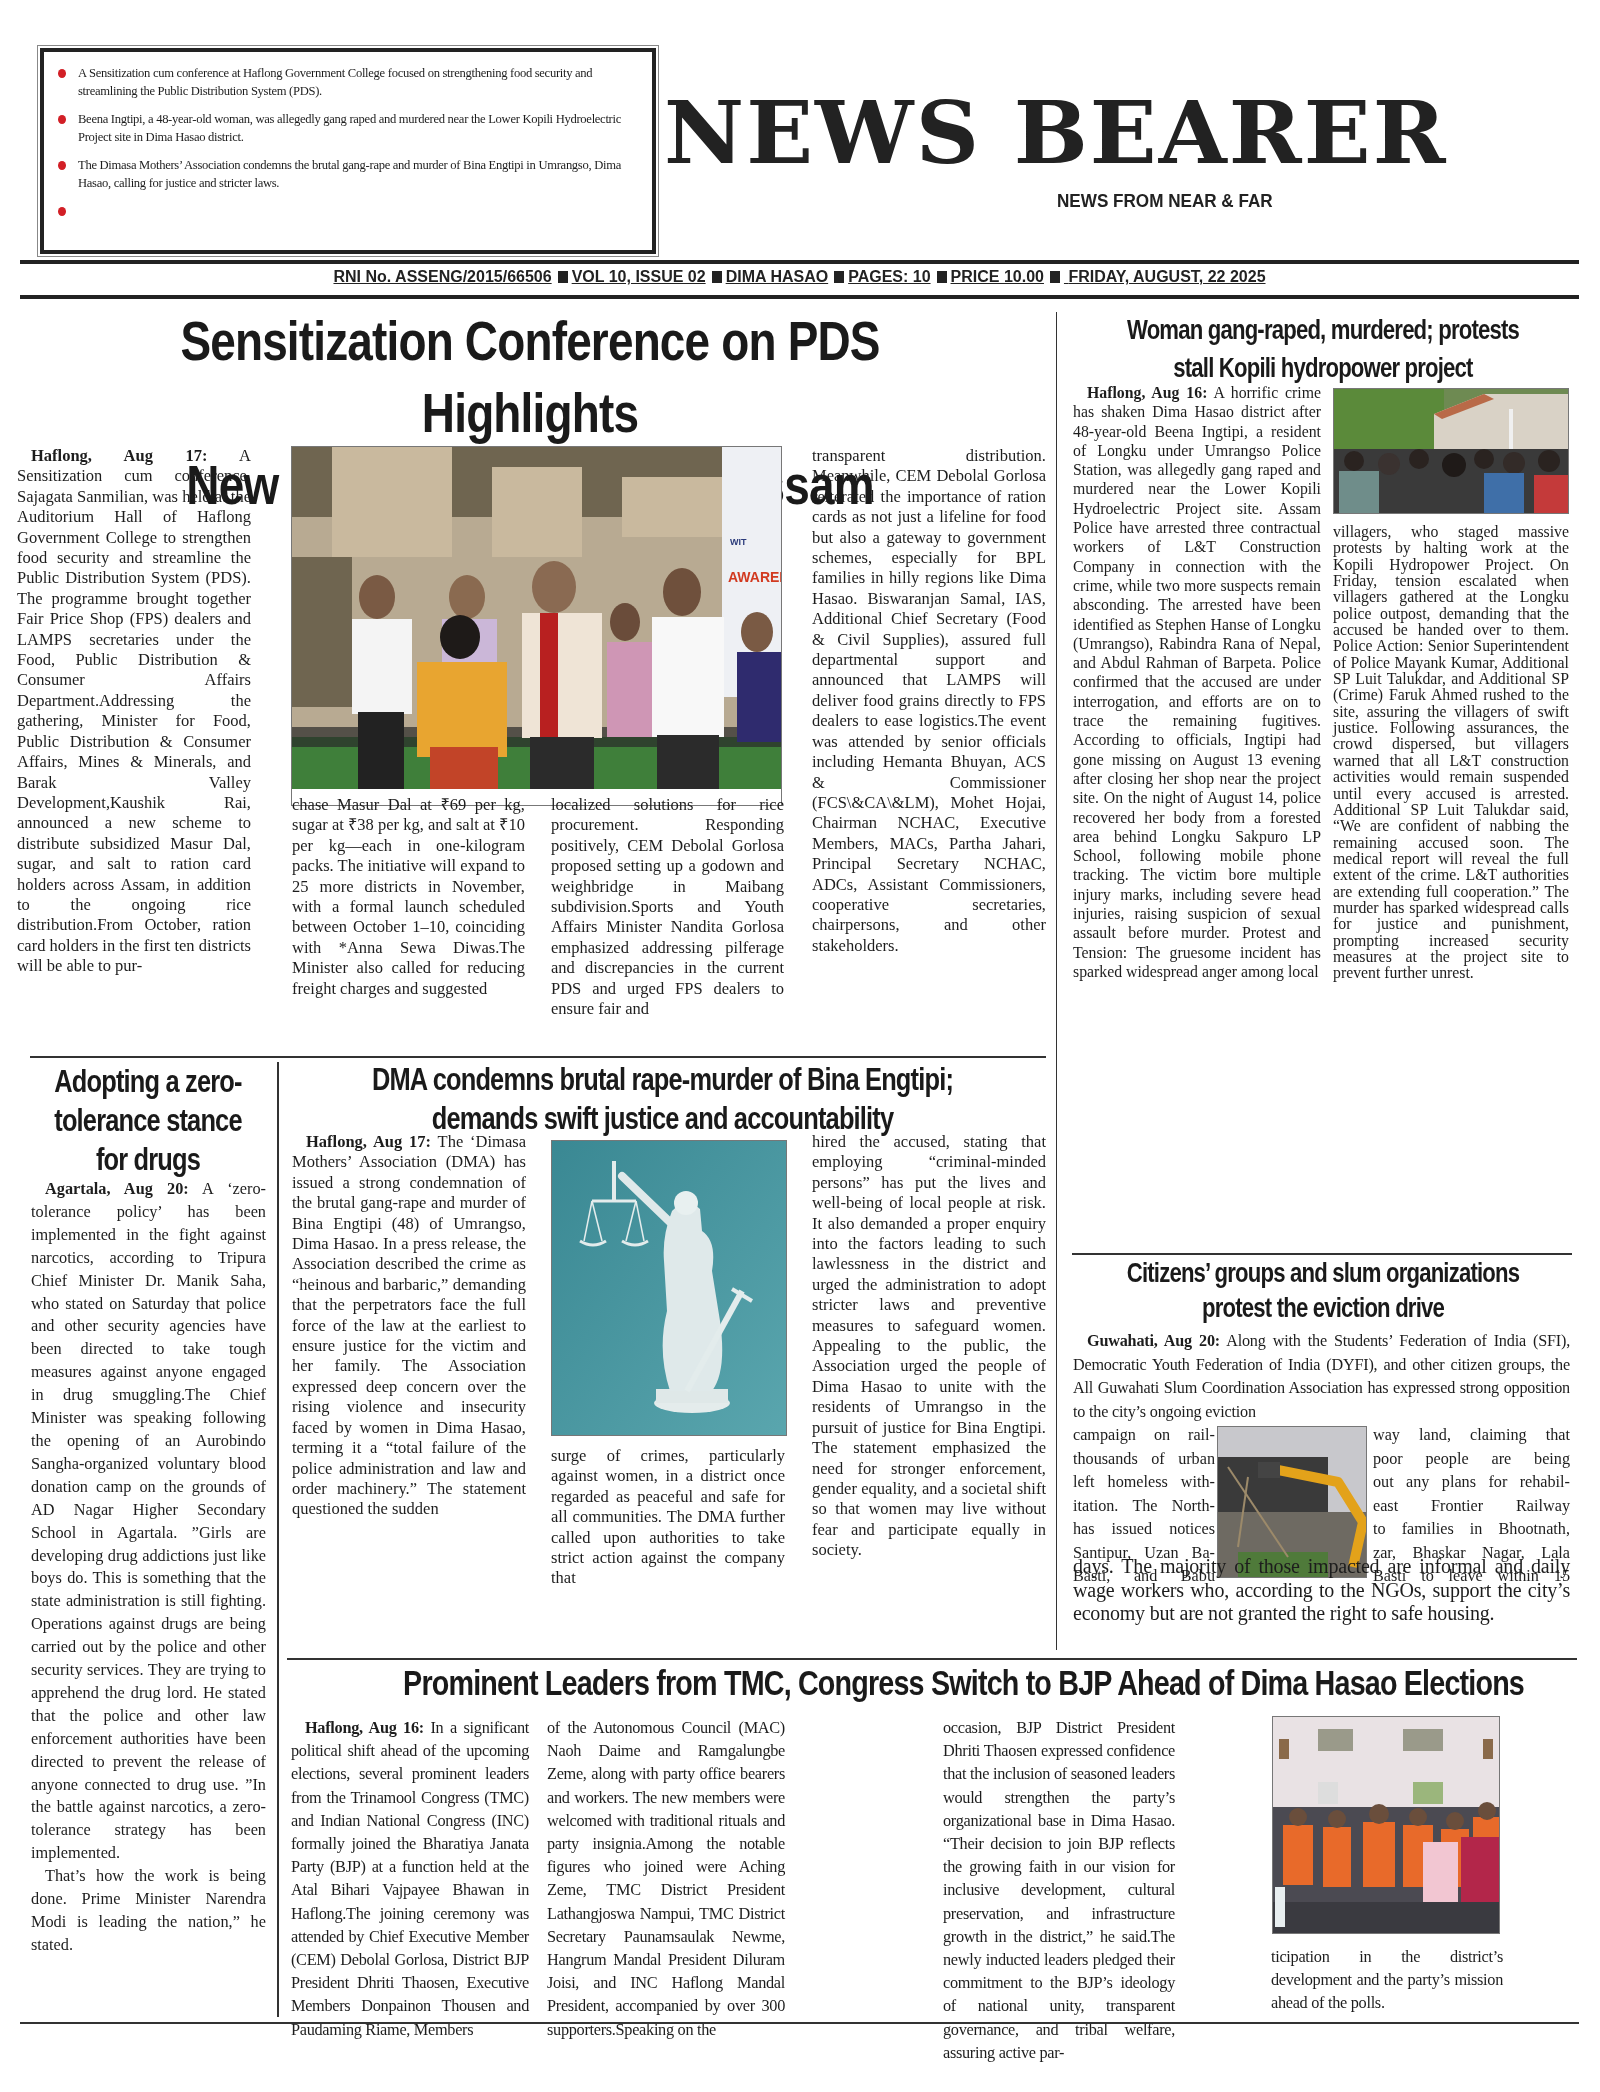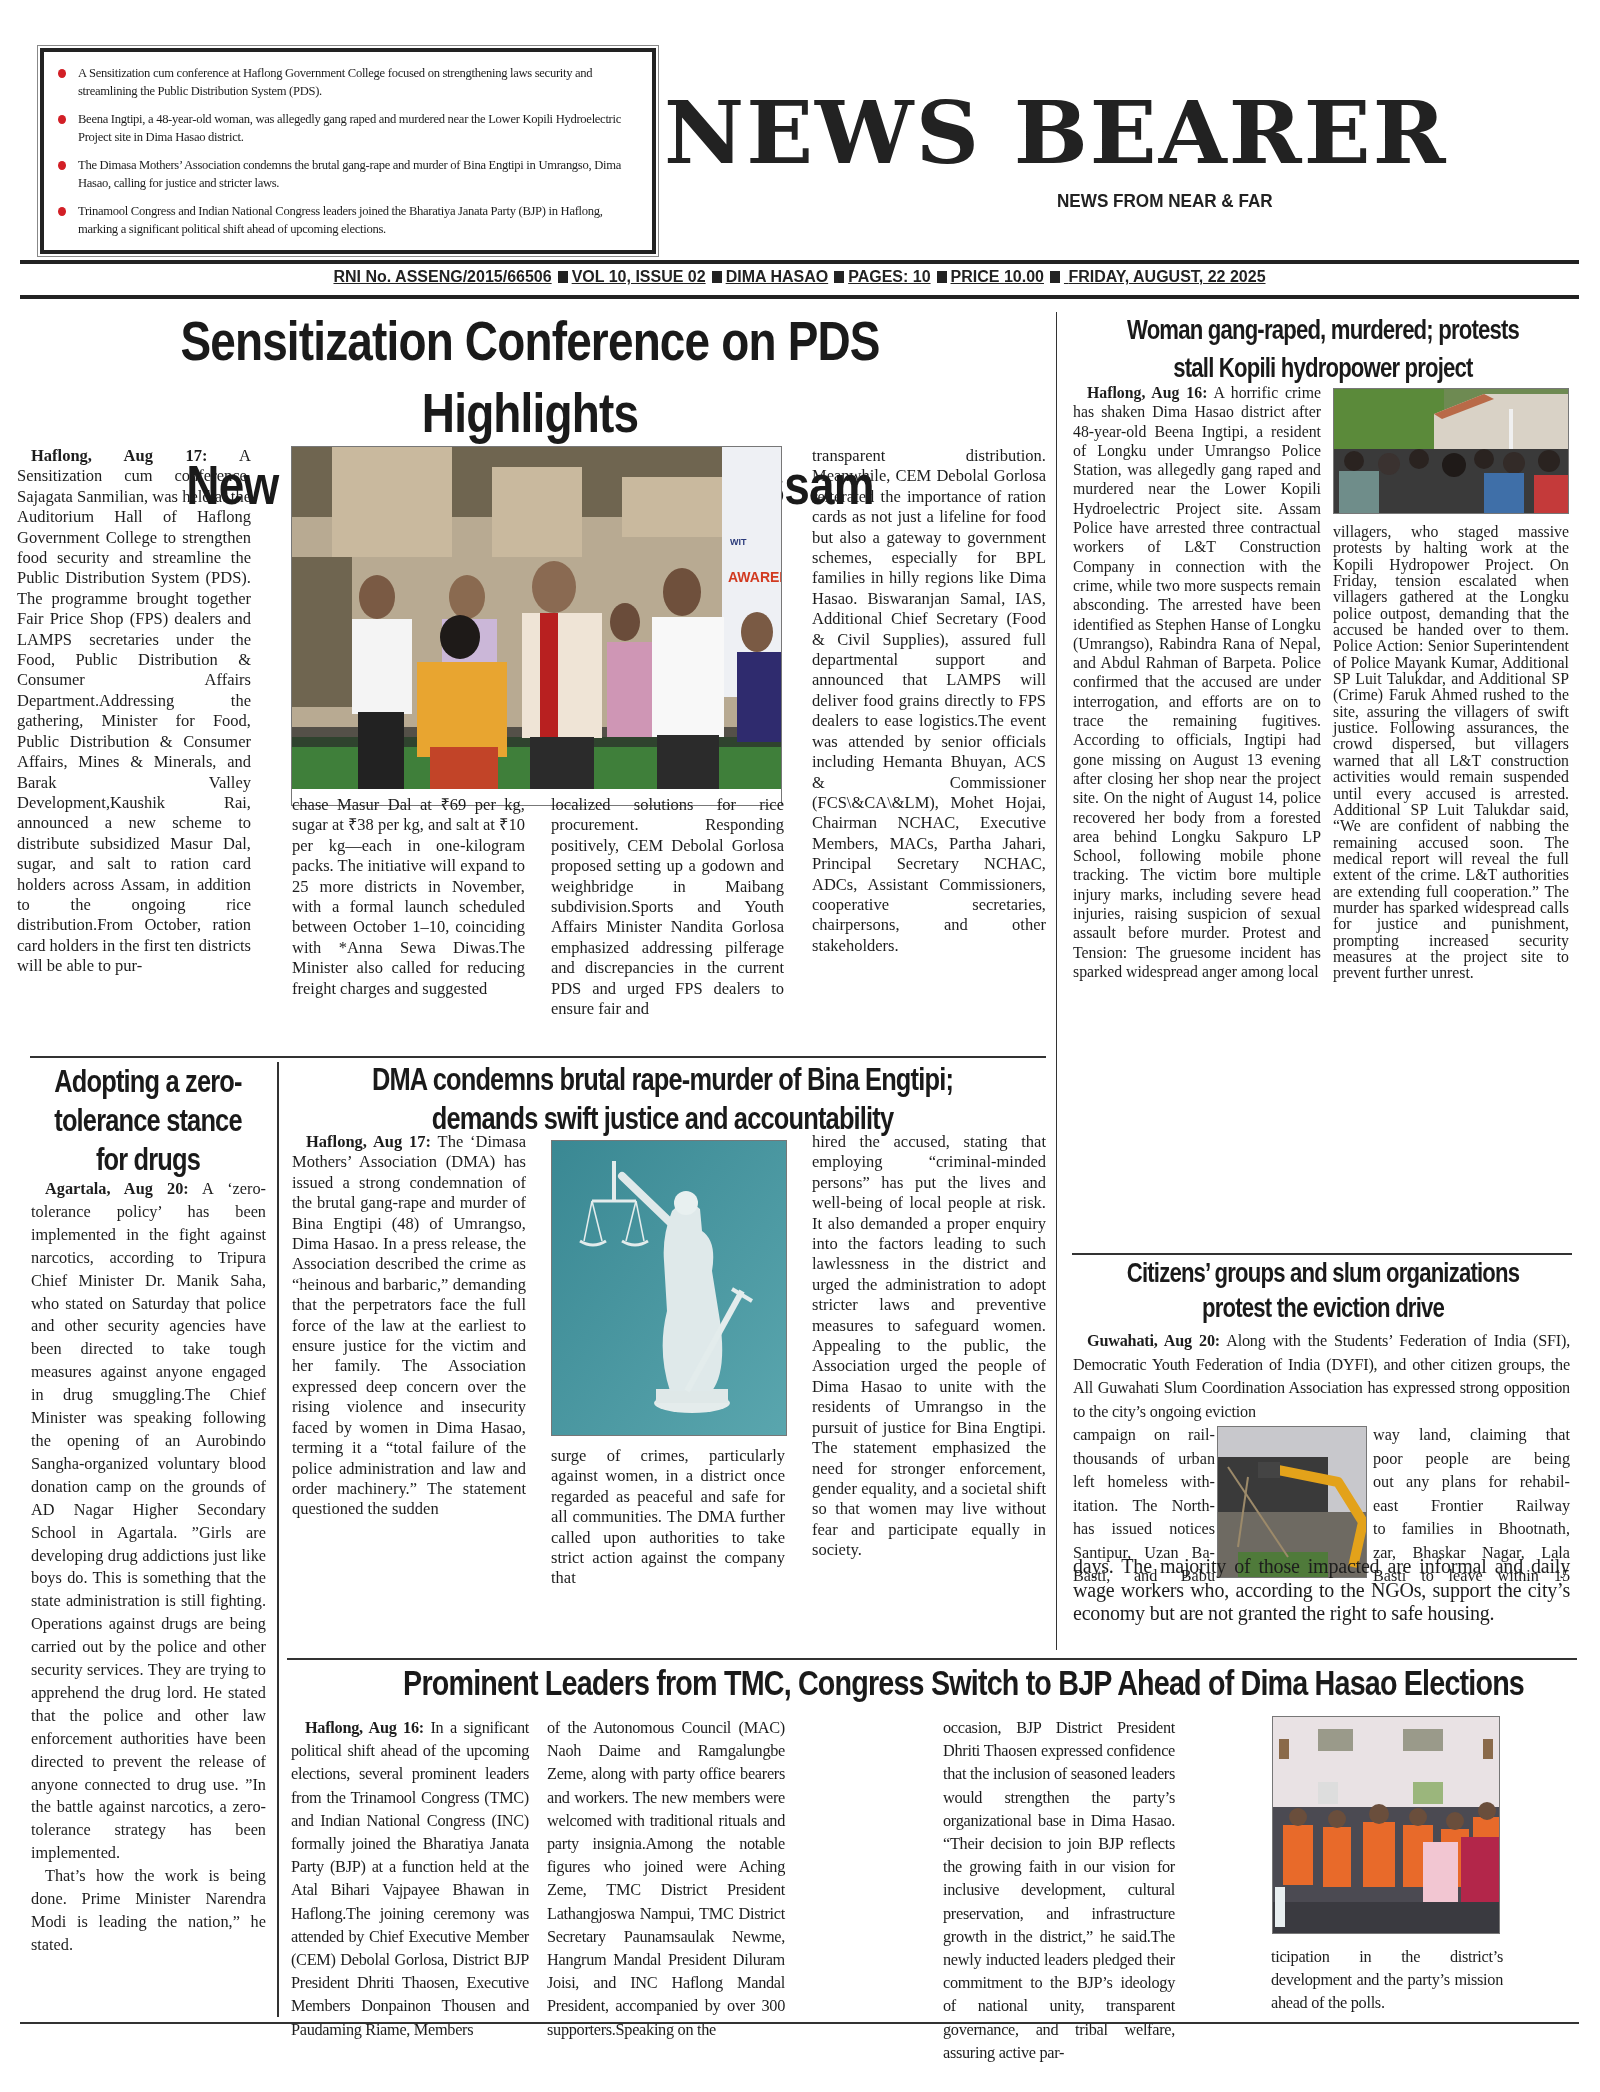--- a/index.html
+++ b/index.html
@@ -31,24 +31,24 @@
   .photo { position: absolute; border: 1px solid #777; overflow: hidden; }
 
   
   #lead-head { left: 30px; top: 305px; width: 1000px; font-size: 56px; line-height: 72px; transform: scaleX(0.82); transform-origin: center top; }
 </style>
 </head>
 <body>
 
 <div id="highlights" class="abs">
   <ul>
-    <li><span class="dot"></span><span>A Sensitization cum conference at Haflong Government College focused on strengthening laws security and streamlining the Public Distribution System (PDS).</span></li>
+    <li><span class="dot"></span><span>A Sensitization cum conference at Haflong Government College focused on strengthening food security and streamlining the Public Distribution System (PDS).</span></li>
     <li><span class="dot"></span><span>Beena Ingtipi, a 48-year-old woman, was allegedly gang raped and murdered near the Lower Kopili Hydroelectric Project site in Dima Hasao district.</span></li>
     <li><span class="dot"></span><span>The Dimasa Mothers’ Association condemns the brutal gang-rape and murder of Bina Engtipi in Umrangso, Dima Hasao, calling for justice and stricter laws.</span></li>
-    <li><span class="dot"></span><span>Trinamool Congress and Indian National Congress leaders joined the Bharatiya Janata Party (BJP) in Haflong, marking a significant political shift ahead of upcoming elections.</span></li>
+    <li><span class="dot"></span></li>
   </ul>
 </div>
 
 <div id="masthead-title" class="abs">NEWS BEARER</div>
 <div id="masthead-tagline" class="abs">NEWS FROM NEAR &amp; FAR</div>
 
 <div class="rule-heavy" style="top:260px;"></div>
 <div id="infobar" class="abs">
   <span>RNI No. ASSENG/2015/66506</span><span class="sq"></span><span>VOL 10,  ISSUE  02</span><span class="sq"></span><span>DIMA HASAO</span><span class="sq"></span><span>PAGES: 10</span><span class="sq"></span><span>PRICE 10.00</span><span class="sq"></span> <span>FRIDAY, AUGUST, 22 2025</span>
 </div>

